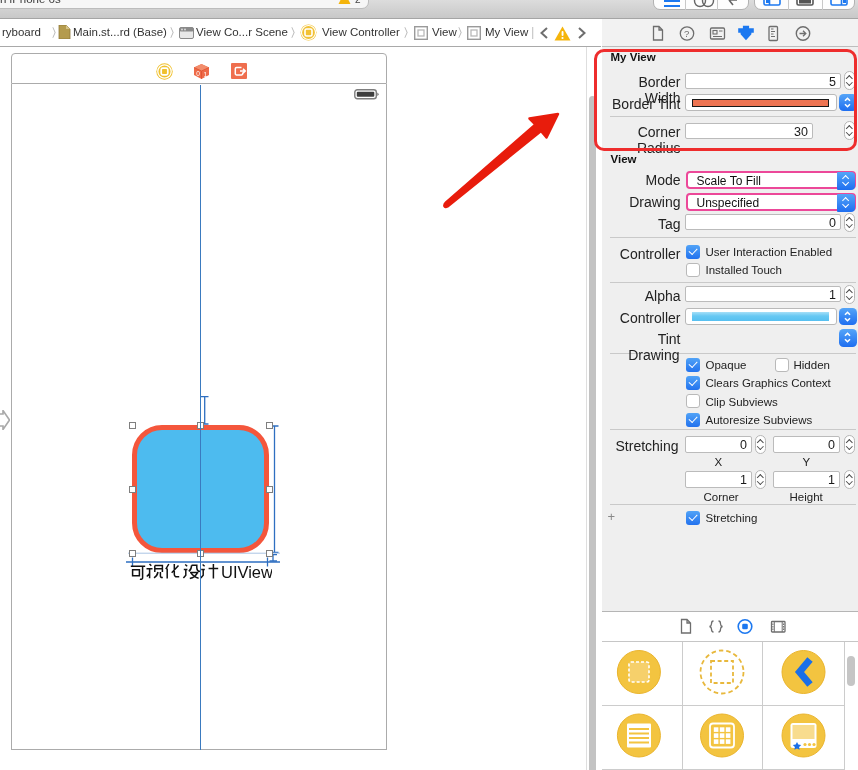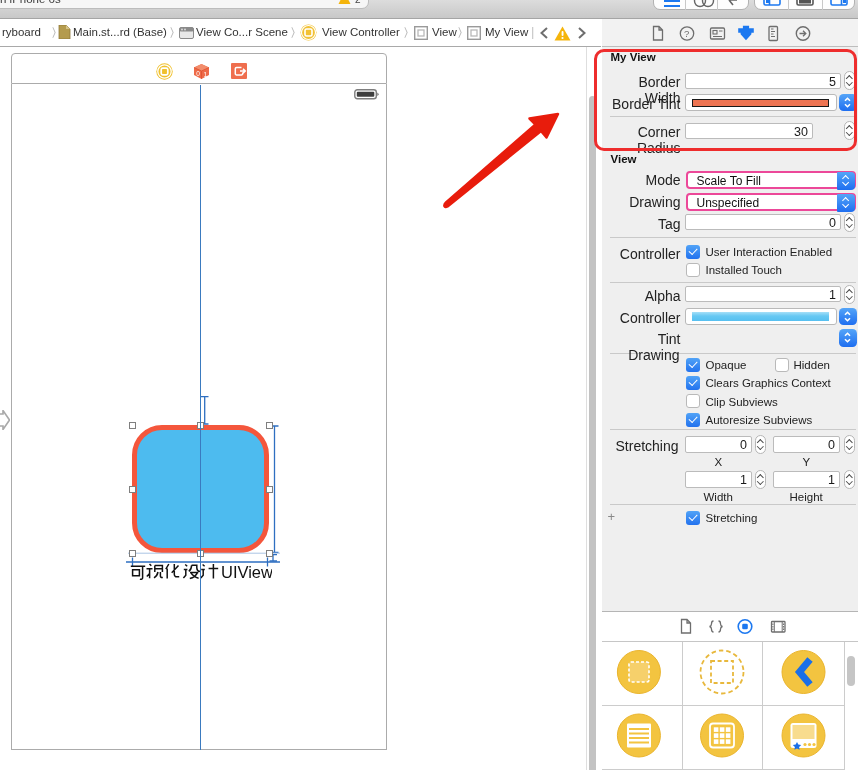--- a/index.html
+++ b/index.html
@@ -328,21 +328,21 @@
   <div class="cbtxt" style="left:113px;top:409px">X</div>
   <div class="cbtxt" style="left:201px;top:409px">Y</div>
   <div class="ifield" style="left:83.5px;top:424.2px;width:67px;height:16.5px">
         <span>1</span>
       </div>
   <div class="stepper" style="left:153px;top:422.7px"></div>
   <div class="ifield" style="left:171.5px;top:424.2px;width:67px;height:16.5px">
         <span>1</span>
       </div>
   <div class="stepper" style="left:242px;top:422.7px"></div>
-  <div class="cbtxt" style="left:102px;top:444px">Width</div>
+  <div class="cbtxt" style="left:102px;top:444px">Corner</div>
   <div class="cbtxt" style="left:188px;top:444px">Height</div>
   <div class="sep" style="top:457.3px"></div>
   <div class="abs" style="left:6px;top:462px;font-size:13px;color:#888">+</div>
   <div class="cb cbon" style="left:84px;top:464.1px"></div>
   <div class="cbtxt" style="left:104px;top:465.4px">Stretching</div>
 
   <div class="abs" style="left:0;top:563.5px;width:256.5px;height:30.5px;background:#fff;border-top:1px solid #b5b5b5">
     <svg class="abs" style="left:76px;top:6px" width="110" height="17" viewBox="0 0 110 17">
       <g fill="none" stroke="#6e6e6e" stroke-width="1.3">
         <path d="M3.5 1.5 h5.5 l3.5 3.5 v10 h-9 z M9 1.5 v3.5 h3.5"></path>

